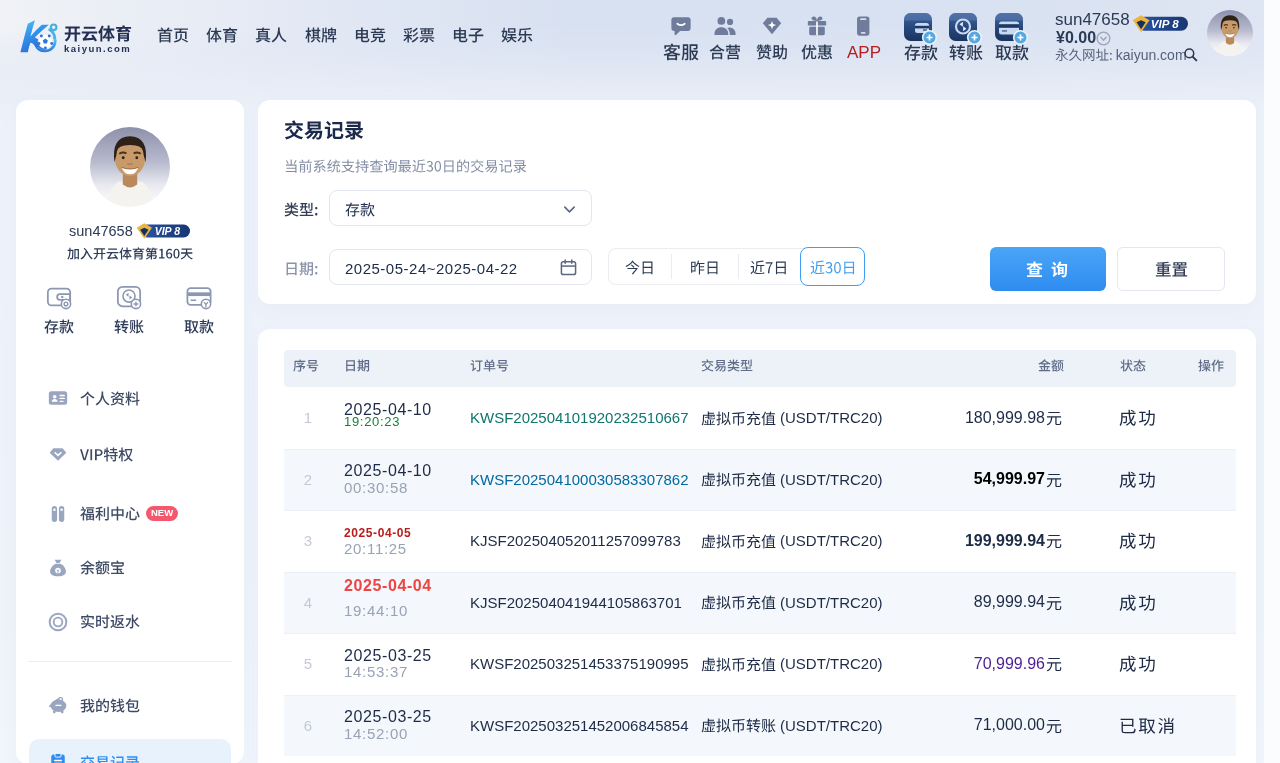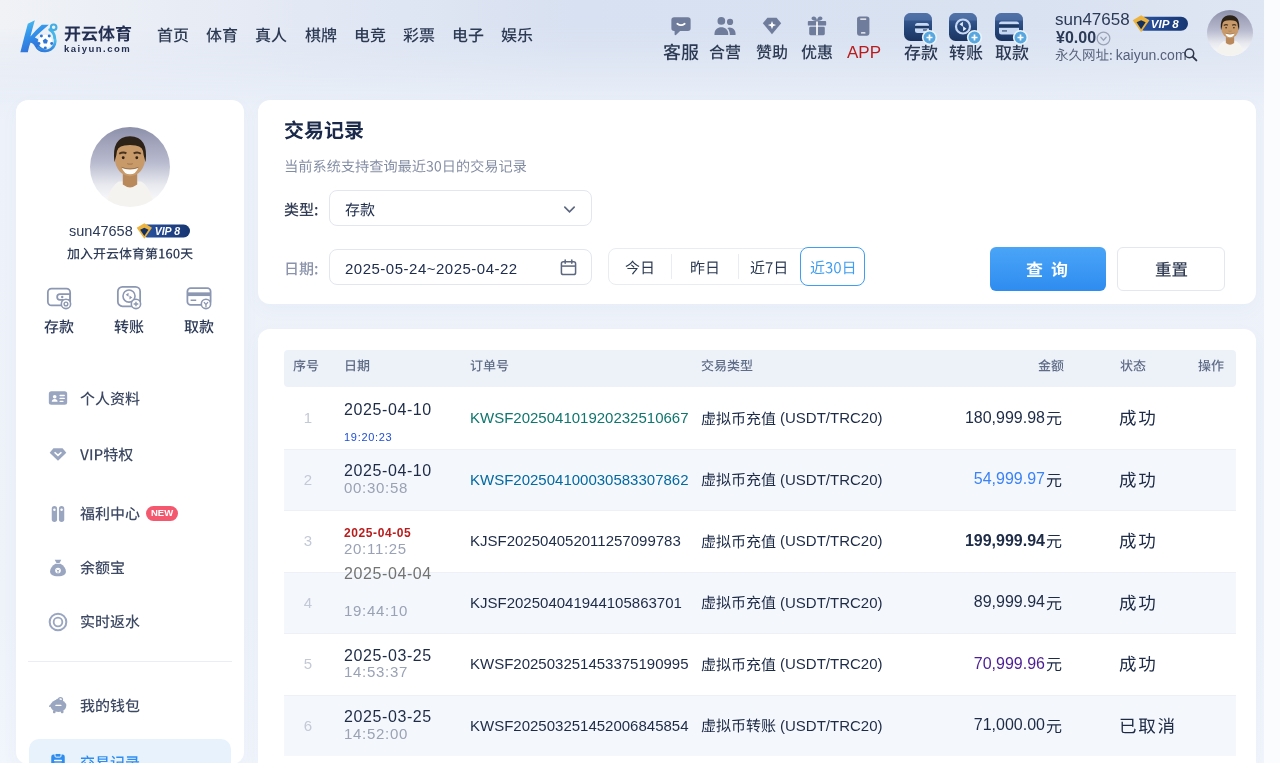--- a/index.html
+++ b/index.html
@@ -500,21 +500,21 @@
       <path fill="#5f6c88" d="M739 104C781 160 830 236 852 283L929 236C905 190 854 117 811 64ZM30 673 82 754C129 713 184 663 237 613V962H330V904C355 921 386 944 404 963C543 846 612 707 645 569C701 740 784 879 909 962C924 937 955 901 978 883C829 797 737 622 688 417H953V323H675V281V38H582V281V323H361V417H576C559 575 504 753 330 899V34H237V343C212 293 159 220 116 165L42 209C87 268 139 348 161 400L237 351V499C160 567 82 633 30 673Z M1378 478C1437 512 1509 564 1542 600L1628 546C1590 509 1517 460 1459 429ZM1267 638V823C1267 916 1300 943 1426 943C1452 943 1615 943 1642 943C1745 943 1774 909 1786 776C1760 770 1721 756 1701 741C1694 843 1687 858 1636 858C1598 858 1462 858 1433 858C1371 858 1360 853 1360 822V638ZM1407 619C1462 671 1529 745 1558 792L1636 743C1604 695 1536 625 1480 576ZM1746 648C1795 734 1844 849 1861 920L1951 889C1932 816 1879 705 1829 621ZM1144 634C1125 718 1091 818 1048 883L1133 927C1176 857 1207 748 1228 662ZM1455 29C1450 78 1445 125 1435 171H1052V259H1410C1363 379 1265 478 1041 534C1061 555 1085 591 1094 614C1349 544 1458 418 1509 267C1585 438 1710 552 1903 606C1917 580 1944 540 1966 519C1795 481 1674 390 1605 259H1951V171H1534C1543 125 1549 77 1554 29Z"></path>
     </svg>
   </div>
 <div style="position:absolute;left:1198px;top:359.3px">
     <svg width="26.0" height="13" viewBox="0 0 2000 1000" style="display:block">
       <path fill="#5f6c88" d="M540 144H749V231H540ZM458 75V300H836V75ZM434 407H544V504H434ZM743 407H857V504H743ZM148 36V232H43V320H148V522C104 537 64 550 31 559L54 650L148 616V857C148 869 145 872 134 872C125 872 97 873 66 872C77 896 88 933 91 956C144 956 180 953 204 939C229 925 237 901 237 857V584L333 548L318 464L237 492V320H327V232H237V36ZM346 640V718H550C482 785 378 843 276 872C296 889 322 923 335 945C432 911 528 851 600 777V966H690V773C751 842 833 903 912 937C926 914 952 881 972 865C886 836 795 779 737 718H955V640H690V571H935V341H669V569H620V341H362V571H600V640Z M1521 47C1473 192 1393 338 1304 430C1325 445 1362 478 1376 495C1425 441 1472 370 1514 292H1570V964H1667V729H1956V640H1667V506H1942V419H1667V292H1966V201H1560C1579 158 1597 114 1613 70ZM1270 40C1216 188 1126 334 1030 429C1047 451 1074 504 1083 527C1111 498 1139 465 1166 428V963H1262V279C1300 211 1334 139 1362 68Z"></path>
     </svg>
   </div>
 <div style="position:absolute;left:294px;top:408.2px;width:28px;text-align:center;font-size:15px;color:#c3c9d6;line-height:19px">1</div>
 <div style="position:absolute;left:344px;top:399.5px;font-size:16px;color:#1d2b47;font-weight:normal;line-height:20px;letter-spacing:0.6px;white-space:nowrap">2025-04-10</div>
-<div style="position:absolute;left:344px;top:428px;font-size:11px;color:#1d4ed8;font-weight:normal;line-height:19px;letter-spacing:0.7px;white-space:nowrap">19:20:23</div>
+<div style="position:absolute;left:344px;top:412px;font-size:13px;color:#15803d;font-weight:normal;line-height:19px;letter-spacing:0.7px;white-space:nowrap">19:20:23</div>
 <div style="position:absolute;left:470px;top:408.2px;font-size:15px;color:#0f766e;font-weight:normal;line-height:19px;letter-spacing:0;white-space:nowrap">KWSF202504101920232510667</div>
 <div style="position:absolute;left:701px;top:410.6px">
     <svg width="75.0" height="15" viewBox="0 0 5000 1000" style="display:block">
       <path fill="#1d2b47" d="M237 653C270 709 303 785 315 833L381 807C368 760 332 687 298 632ZM799 625C776 680 732 760 698 810L751 831C788 785 834 712 872 650ZM129 245V485C129 613 121 792 42 920C60 927 92 947 106 959C189 825 203 624 203 485V309H452V384L251 402L257 457L452 439V464C452 536 481 553 591 553C615 553 796 553 822 553C902 553 924 532 933 450C914 447 886 438 870 428C865 486 858 495 815 495C776 495 623 495 594 495C533 495 522 490 522 464V433L768 410L763 357L522 378V309H841C832 339 822 368 812 390L879 412C898 373 920 312 937 258L881 242L868 245H526V179H869V117H526V40H452V245ZM600 587V875H486V587H415V875H183V939H930V875H670V587Z M1512 158C1566 255 1620 383 1639 462L1705 433C1686 354 1629 229 1573 134ZM1167 41V242H1042V312H1167V531C1114 547 1066 561 1028 571L1047 645L1167 606V871C1167 885 1162 889 1150 889C1138 890 1099 890 1056 889C1065 909 1075 940 1077 958C1140 958 1179 956 1203 944C1227 932 1236 912 1236 871V583L1341 548L1331 480L1236 510V312H1331V242H1236V41ZM1803 66C1791 465 1751 744 1534 899C1552 912 1585 941 1595 956C1693 877 1757 778 1799 655C1844 752 1885 858 1903 928L1974 894C1950 806 1887 664 1828 552C1859 416 1872 256 1879 68ZM1397 865V863L1398 866C1417 841 1445 816 1669 654C1661 639 1650 610 1644 590L1479 706V82H1406V715C1406 763 1375 796 1356 809C1369 822 1389 850 1397 865Z M2889 68C2693 102 2351 123 2073 129C2080 147 2088 175 2089 196C2205 195 2333 190 2458 183V346H2150V844H2226V419H2458V959H2536V419H2778V738C2778 753 2774 757 2757 758C2739 759 2683 759 2619 757C2630 778 2642 810 2646 832C2727 832 2780 831 2814 819C2846 807 2855 783 2855 740V346H2536V178C2680 168 2815 154 2919 137Z M3150 574C3174 566 3203 562 3342 553C3325 727 3277 836 3055 895C3073 911 3094 942 3102 962C3346 890 3404 755 3423 549L3572 541V827C3572 912 3598 936 3690 936C3710 936 3821 936 3842 936C3928 936 3949 895 3958 740C3936 734 3903 721 3887 706C3882 842 3875 865 3836 865C3811 865 3719 865 3700 865C3659 865 3652 859 3652 826V536L3793 529C3816 554 3836 578 3851 599L3918 555C3864 484 3752 381 3659 308L3598 346C3641 381 3687 422 3730 464L3259 485C3322 425 3387 351 3445 273H3936V200H3067V273H3344C3285 354 3218 427 3193 448C3167 475 3144 493 3124 497C3133 519 3146 558 3150 574ZM3425 59C3455 102 3490 162 3505 200L3583 172C3566 136 3531 79 3500 36Z M4599 40C4596 70 4591 106 4586 142H4329V209H4574C4568 243 4562 275 4555 302H4382V866H4286V931H4958V866H4869V302H4623C4631 275 4639 243 4646 209H4928V142H4661L4679 45ZM4450 866V783H4799V866ZM4450 501H4799V587H4450ZM4450 445V361H4799V445ZM4450 641H4799V728H4450ZM4264 41C4211 193 4124 342 4032 440C4045 458 4066 497 4074 514C4103 482 4132 445 4159 405V960H4229V291C4269 219 4304 141 4333 63Z"></path>
     </svg>
   </div>
 <div style="position:absolute;left:780.0px;top:408.2px;font-size:15px;color:#1d2b47;font-weight:normal;line-height:19px;letter-spacing:0;white-space:nowrap">(USDT/TRC20)</div>
 <div style="position:absolute;left:1046.0px;top:410.1px">
     <svg width="16.0" height="16" viewBox="0 0 1000 1000" style="display:block">
       <path fill="#1d2b47" d="M147 118V190H857V118ZM59 398V472H314C299 659 262 818 48 899C65 913 87 940 95 957C328 864 376 687 394 472H583V830C583 917 607 942 697 942C716 942 822 942 842 942C929 942 949 895 958 723C937 718 905 704 887 690C884 844 877 871 836 871C812 871 724 871 706 871C667 871 659 865 659 829V472H942V398Z"></path>
@@ -536,21 +536,21 @@
     <svg width="75.0" height="15" viewBox="0 0 5000 1000" style="display:block">
       <path fill="#1d2b47" d="M237 653C270 709 303 785 315 833L381 807C368 760 332 687 298 632ZM799 625C776 680 732 760 698 810L751 831C788 785 834 712 872 650ZM129 245V485C129 613 121 792 42 920C60 927 92 947 106 959C189 825 203 624 203 485V309H452V384L251 402L257 457L452 439V464C452 536 481 553 591 553C615 553 796 553 822 553C902 553 924 532 933 450C914 447 886 438 870 428C865 486 858 495 815 495C776 495 623 495 594 495C533 495 522 490 522 464V433L768 410L763 357L522 378V309H841C832 339 822 368 812 390L879 412C898 373 920 312 937 258L881 242L868 245H526V179H869V117H526V40H452V245ZM600 587V875H486V587H415V875H183V939H930V875H670V587Z M1512 158C1566 255 1620 383 1639 462L1705 433C1686 354 1629 229 1573 134ZM1167 41V242H1042V312H1167V531C1114 547 1066 561 1028 571L1047 645L1167 606V871C1167 885 1162 889 1150 889C1138 890 1099 890 1056 889C1065 909 1075 940 1077 958C1140 958 1179 956 1203 944C1227 932 1236 912 1236 871V583L1341 548L1331 480L1236 510V312H1331V242H1236V41ZM1803 66C1791 465 1751 744 1534 899C1552 912 1585 941 1595 956C1693 877 1757 778 1799 655C1844 752 1885 858 1903 928L1974 894C1950 806 1887 664 1828 552C1859 416 1872 256 1879 68ZM1397 865V863L1398 866C1417 841 1445 816 1669 654C1661 639 1650 610 1644 590L1479 706V82H1406V715C1406 763 1375 796 1356 809C1369 822 1389 850 1397 865Z M2889 68C2693 102 2351 123 2073 129C2080 147 2088 175 2089 196C2205 195 2333 190 2458 183V346H2150V844H2226V419H2458V959H2536V419H2778V738C2778 753 2774 757 2757 758C2739 759 2683 759 2619 757C2630 778 2642 810 2646 832C2727 832 2780 831 2814 819C2846 807 2855 783 2855 740V346H2536V178C2680 168 2815 154 2919 137Z M3150 574C3174 566 3203 562 3342 553C3325 727 3277 836 3055 895C3073 911 3094 942 3102 962C3346 890 3404 755 3423 549L3572 541V827C3572 912 3598 936 3690 936C3710 936 3821 936 3842 936C3928 936 3949 895 3958 740C3936 734 3903 721 3887 706C3882 842 3875 865 3836 865C3811 865 3719 865 3700 865C3659 865 3652 859 3652 826V536L3793 529C3816 554 3836 578 3851 599L3918 555C3864 484 3752 381 3659 308L3598 346C3641 381 3687 422 3730 464L3259 485C3322 425 3387 351 3445 273H3936V200H3067V273H3344C3285 354 3218 427 3193 448C3167 475 3144 493 3124 497C3133 519 3146 558 3150 574ZM3425 59C3455 102 3490 162 3505 200L3583 172C3566 136 3531 79 3500 36Z M4599 40C4596 70 4591 106 4586 142H4329V209H4574C4568 243 4562 275 4555 302H4382V866H4286V931H4958V866H4869V302H4623C4631 275 4639 243 4646 209H4928V142H4661L4679 45ZM4450 866V783H4799V866ZM4450 501H4799V587H4450ZM4450 445V361H4799V445ZM4450 641H4799V728H4450ZM4264 41C4211 193 4124 342 4032 440C4045 458 4066 497 4074 514C4103 482 4132 445 4159 405V960H4229V291C4269 219 4304 141 4333 63Z"></path>
     </svg>
   </div>
 <div style="position:absolute;left:780.0px;top:469.8px;font-size:15px;color:#1d2b47;font-weight:normal;line-height:19px;letter-spacing:0;white-space:nowrap">(USDT/TRC20)</div>
 <div style="position:absolute;left:1046.0px;top:471.6px">
     <svg width="16.0" height="16" viewBox="0 0 1000 1000" style="display:block">
       <path fill="#1d2b47" d="M147 118V190H857V118ZM59 398V472H314C299 659 262 818 48 899C65 913 87 940 95 957C328 864 376 687 394 472H583V830C583 917 607 942 697 942C716 942 822 942 842 942C929 942 949 895 958 723C937 718 905 704 887 690C884 844 877 871 836 871C812 871 724 871 706 871C667 871 659 865 659 829V472H942V398Z"></path>
     </svg>
   </div>
-<div style="position:absolute;right:235.0px;top:469.2px;font-size:16px;color:#3b82f6;font-weight:normal;line-height:20px;letter-spacing:0;white-space:nowrap">54,999.97</div>
+<div style="position:absolute;right:235.0px;top:469.2px;font-size:16px;color:#000000;font-weight:bold;line-height:20px;letter-spacing:0;white-space:nowrap">54,999.97</div>
 <div style="position:absolute;left:1119px;top:470.9px">
     <svg width="38.6" height="17.5" viewBox="0 0 2206 1000" style="display:block">
       <path fill="#1d2b47" d="M544 41C544 98 546 155 549 210H128V491C128 621 119 794 36 917C54 926 86 952 99 967C191 835 206 633 206 492V485H389C385 657 380 721 367 736C359 745 350 747 335 747C318 747 275 747 229 742C241 761 249 791 250 812C299 815 345 815 371 813C398 810 415 803 431 784C452 757 457 672 462 447C462 437 463 415 463 415H206V283H554C566 445 590 593 628 708C562 784 485 846 396 893C412 908 439 939 451 955C528 909 597 854 658 788C704 891 764 953 841 953C918 953 946 903 959 732C939 725 911 708 894 691C888 824 876 876 847 876C796 876 751 819 714 721C788 625 847 511 890 380L815 361C783 462 740 553 686 633C660 536 641 417 630 283H951V210H626C623 155 622 99 622 41ZM671 90C735 123 812 174 850 210L897 158C858 124 779 75 716 44Z M1141 698 1159 775C1266 746 1410 705 1546 666L1537 595L1376 638V230H1522V158H1154V230H1302V658C1241 674 1185 688 1141 698ZM1700 56C1700 129 1699 200 1697 269H1529V341H1694C1679 585 1624 787 1410 902C1429 916 1454 942 1464 961C1693 833 1752 607 1768 341H1968C1954 697 1937 833 1908 864C1897 877 1887 880 1866 880C1844 880 1788 879 1726 874C1740 894 1748 926 1750 948C1807 951 1865 952 1897 949C1931 946 1953 938 1975 910C2013 864 2027 720 2043 306C2043 296 2043 269 2043 269H1772C1774 200 1775 129 1775 56Z"></path>
     </svg>
   </div>
 <div style="position:absolute;left:284px;top:510.0px;width:952px;height:1px;background:#edf0f6"></div>
 <div style="position:absolute;left:294px;top:531.2px;width:28px;text-align:center;font-size:15px;color:#c3c9d6;line-height:19px">3</div>
 <div style="position:absolute;left:344px;top:522.5px;font-size:12px;color:#b91c1c;font-weight:bold;line-height:20px;letter-spacing:0.6px;white-space:nowrap">2025-04-05</div>
 <div style="position:absolute;left:344px;top:539.0px;font-size:15px;color:#9aa3b5;font-weight:normal;line-height:19px;letter-spacing:0.7px;white-space:nowrap">20:11:25</div>
 <div style="position:absolute;left:470px;top:531.2px;font-size:15px;color:#1d2b47;font-weight:normal;line-height:19px;letter-spacing:0;white-space:nowrap">KJSF202504052011257099783</div>
@@ -567,21 +567,21 @@
   </div>
 <div style="position:absolute;right:235.0px;top:530.8px;font-size:16px;color:#1d2b47;font-weight:bold;line-height:20px;letter-spacing:0;white-space:nowrap">199,999.94</div>
 <div style="position:absolute;left:1119px;top:532.4px">
     <svg width="38.6" height="17.5" viewBox="0 0 2206 1000" style="display:block">
       <path fill="#1d2b47" d="M544 41C544 98 546 155 549 210H128V491C128 621 119 794 36 917C54 926 86 952 99 967C191 835 206 633 206 492V485H389C385 657 380 721 367 736C359 745 350 747 335 747C318 747 275 747 229 742C241 761 249 791 250 812C299 815 345 815 371 813C398 810 415 803 431 784C452 757 457 672 462 447C462 437 463 415 463 415H206V283H554C566 445 590 593 628 708C562 784 485 846 396 893C412 908 439 939 451 955C528 909 597 854 658 788C704 891 764 953 841 953C918 953 946 903 959 732C939 725 911 708 894 691C888 824 876 876 847 876C796 876 751 819 714 721C788 625 847 511 890 380L815 361C783 462 740 553 686 633C660 536 641 417 630 283H951V210H626C623 155 622 99 622 41ZM671 90C735 123 812 174 850 210L897 158C858 124 779 75 716 44Z M1141 698 1159 775C1266 746 1410 705 1546 666L1537 595L1376 638V230H1522V158H1154V230H1302V658C1241 674 1185 688 1141 698ZM1700 56C1700 129 1699 200 1697 269H1529V341H1694C1679 585 1624 787 1410 902C1429 916 1454 942 1464 961C1693 833 1752 607 1768 341H1968C1954 697 1937 833 1908 864C1897 877 1887 880 1866 880C1844 880 1788 879 1726 874C1740 894 1748 926 1750 948C1807 951 1865 952 1897 949C1931 946 1953 938 1975 910C2013 864 2027 720 2043 306C2043 296 2043 269 2043 269H1772C1774 200 1775 129 1775 56Z"></path>
     </svg>
   </div>
 <div style="position:absolute;left:284px;top:571.5px;width:952px;height:61.5px;background:#f4f7fb"></div>
 <div style="position:absolute;left:284px;top:571.5px;width:952px;height:1px;background:#edf0f6"></div>
 <div style="position:absolute;left:294px;top:592.8px;width:28px;text-align:center;font-size:15px;color:#c3c9d6;line-height:19px">4</div>
-<div style="position:absolute;left:344px;top:564px;font-size:16px;color:#737373;font-weight:normal;line-height:20px;letter-spacing:0.6px;white-space:nowrap">2025-04-04</div>
+<div style="position:absolute;left:344px;top:576px;font-size:16px;color:#ef4444;font-weight:bold;line-height:20px;letter-spacing:0.6px;white-space:nowrap">2025-04-04</div>
 <div style="position:absolute;left:344px;top:600.5px;font-size:15px;color:#9aa3b5;font-weight:normal;line-height:19px;letter-spacing:0.7px;white-space:nowrap">19:44:10</div>
 <div style="position:absolute;left:470px;top:592.8px;font-size:15px;color:#1d2b47;font-weight:normal;line-height:19px;letter-spacing:0;white-space:nowrap">KJSF202504041944105863701</div>
 <div style="position:absolute;left:701px;top:595.0px">
     <svg width="75.0" height="15" viewBox="0 0 5000 1000" style="display:block">
       <path fill="#1d2b47" d="M237 653C270 709 303 785 315 833L381 807C368 760 332 687 298 632ZM799 625C776 680 732 760 698 810L751 831C788 785 834 712 872 650ZM129 245V485C129 613 121 792 42 920C60 927 92 947 106 959C189 825 203 624 203 485V309H452V384L251 402L257 457L452 439V464C452 536 481 553 591 553C615 553 796 553 822 553C902 553 924 532 933 450C914 447 886 438 870 428C865 486 858 495 815 495C776 495 623 495 594 495C533 495 522 490 522 464V433L768 410L763 357L522 378V309H841C832 339 822 368 812 390L879 412C898 373 920 312 937 258L881 242L868 245H526V179H869V117H526V40H452V245ZM600 587V875H486V587H415V875H183V939H930V875H670V587Z M1512 158C1566 255 1620 383 1639 462L1705 433C1686 354 1629 229 1573 134ZM1167 41V242H1042V312H1167V531C1114 547 1066 561 1028 571L1047 645L1167 606V871C1167 885 1162 889 1150 889C1138 890 1099 890 1056 889C1065 909 1075 940 1077 958C1140 958 1179 956 1203 944C1227 932 1236 912 1236 871V583L1341 548L1331 480L1236 510V312H1331V242H1236V41ZM1803 66C1791 465 1751 744 1534 899C1552 912 1585 941 1595 956C1693 877 1757 778 1799 655C1844 752 1885 858 1903 928L1974 894C1950 806 1887 664 1828 552C1859 416 1872 256 1879 68ZM1397 865V863L1398 866C1417 841 1445 816 1669 654C1661 639 1650 610 1644 590L1479 706V82H1406V715C1406 763 1375 796 1356 809C1369 822 1389 850 1397 865Z M2889 68C2693 102 2351 123 2073 129C2080 147 2088 175 2089 196C2205 195 2333 190 2458 183V346H2150V844H2226V419H2458V959H2536V419H2778V738C2778 753 2774 757 2757 758C2739 759 2683 759 2619 757C2630 778 2642 810 2646 832C2727 832 2780 831 2814 819C2846 807 2855 783 2855 740V346H2536V178C2680 168 2815 154 2919 137Z M3150 574C3174 566 3203 562 3342 553C3325 727 3277 836 3055 895C3073 911 3094 942 3102 962C3346 890 3404 755 3423 549L3572 541V827C3572 912 3598 936 3690 936C3710 936 3821 936 3842 936C3928 936 3949 895 3958 740C3936 734 3903 721 3887 706C3882 842 3875 865 3836 865C3811 865 3719 865 3700 865C3659 865 3652 859 3652 826V536L3793 529C3816 554 3836 578 3851 599L3918 555C3864 484 3752 381 3659 308L3598 346C3641 381 3687 422 3730 464L3259 485C3322 425 3387 351 3445 273H3936V200H3067V273H3344C3285 354 3218 427 3193 448C3167 475 3144 493 3124 497C3133 519 3146 558 3150 574ZM3425 59C3455 102 3490 162 3505 200L3583 172C3566 136 3531 79 3500 36Z M4599 40C4596 70 4591 106 4586 142H4329V209H4574C4568 243 4562 275 4555 302H4382V866H4286V931H4958V866H4869V302H4623C4631 275 4639 243 4646 209H4928V142H4661L4679 45ZM4450 866V783H4799V866ZM4450 501H4799V587H4450ZM4450 445V361H4799V445ZM4450 641H4799V728H4450ZM4264 41C4211 193 4124 342 4032 440C4045 458 4066 497 4074 514C4103 482 4132 445 4159 405V960H4229V291C4269 219 4304 141 4333 63Z"></path>
     </svg>
   </div>
 <div style="position:absolute;left:780.0px;top:592.8px;font-size:15px;color:#1d2b47;font-weight:normal;line-height:19px;letter-spacing:0;white-space:nowrap">(USDT/TRC20)</div>
 <div style="position:absolute;left:1046.0px;top:594.6px">
     <svg width="16.0" height="16" viewBox="0 0 1000 1000" style="display:block">

